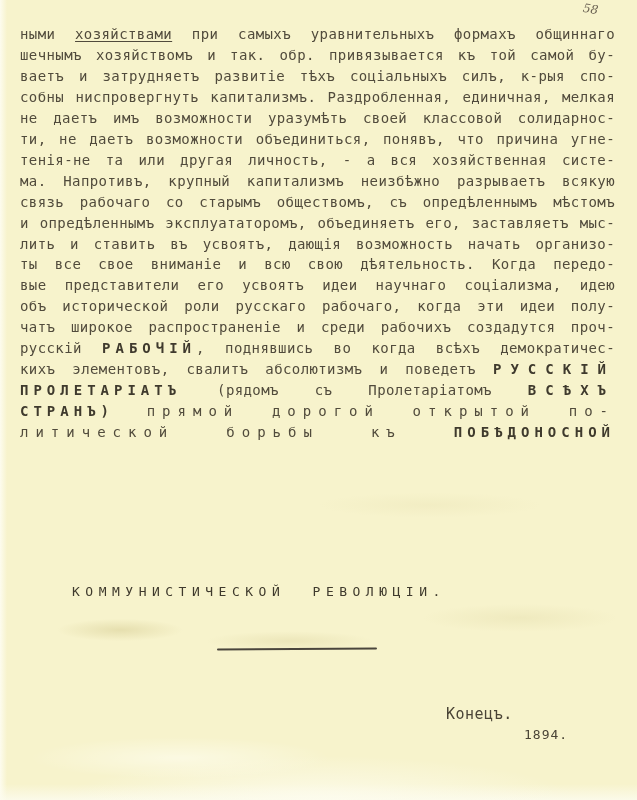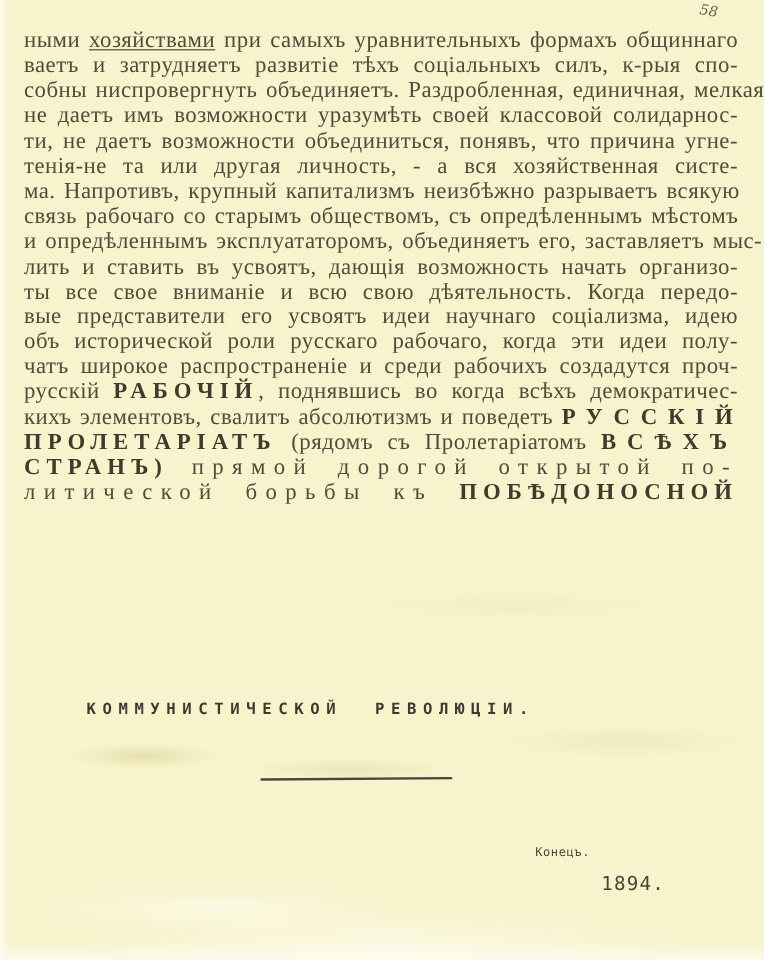--- a/index.html
+++ b/index.html
@@ -18,72 +18,72 @@
       linear-gradient(90deg, #fdfcee 0px, rgba(253,252,238,0) 7px),
       linear-gradient(0deg, #fbfae9 0px, rgba(251,250,233,0) 16px);
     font-family:"DejaVu Sans Mono","DejaVu Sans",monospace;
     color:#514b3c;
   }
   .body-text{
     position:absolute;left:20px;top:24px;width:595px;
   }
   .ln{
     margin:0;
-    font-size:19px;
+    font-size:14px;
     line-height:20.95px;
     letter-spacing:0.4px;
     word-spacing:2px;
     text-align:justify;
     text-align-last:justify;
     -moz-text-align-last:justify;
     white-space:nowrap;
-    font-family:Liberation Serif, serif;
   }
   .ind{text-indent:7px;}
   .u{text-decoration:underline;text-underline-offset:2px;}
   .caps{font-weight:bold;letter-spacing:5px;color:#3f3a2d;}
   .caps-xw{letter-spacing:9px;}
   .wide{letter-spacing:7px;word-spacing:4px;}
   .heading{
     position:absolute;left:72px;top:584px;
-    font-size:13px;font-weight:bold;
+    font-size:13px;font-weight:normal;
     letter-spacing:5.5px;word-spacing:14px;
     color:#3f3a2d;white-space:nowrap;
   }
   .rule{
     position:absolute;left:217px;top:648px;width:160px;height:2px;
     background:#4a453c;border-radius:1px;
     transform:rotate(-0.4deg);
   }
   .footer-end{
     position:absolute;left:446px;top:705px;
-    font-size:10px;letter-spacing:0.5px;color:#4a4436;
+    font-size:15px;letter-spacing:0.5px;color:#4a4436;
   }
   .footer-year{
-    position:absolute;left:501px;top:727px;
-    font-size:16px;letter-spacing:1px;color:#4a4436;
+    position:absolute;left:524px;top:727px;
+    font-size:13px;letter-spacing:1px;color:#4a4436;
   }
   .page-num{
     position:absolute;left:583px;top:2px;
     font-family:"DejaVu Serif",serif;
     font-style:italic;font-size:12px;color:#6a6152;
     transform:rotate(9deg);
   }
 </style>
 </head>
 <body>
 
 <div class="page">
 
   <div class="page-num">58</div>
 
   <div class="body-text">
     <p class="ln"><span>ными </span><span class="u">хозяйствами</span><span> при самыхъ уравнительныхъ формахъ общиннаго</span></p>
+    <p class="ln">шечнымъ хозяйствомъ и так. обр. привязывается къ той самой бу-</p>
     <p class="ln">ваетъ и затрудняетъ развитіе тѣхъ соціальныхъ силъ, к-рыя спо-</p>
-    <p class="ln">собны ниспровергнуть объединяетъ. Раздробленная, единичная, мелкая</p>
+    <p class="ln">собны ниспровергнуть капитализмъ. Раздробленная, единичная, мелкая</p>
     <p class="ln">не даетъ имъ возможности уразумѣть своей классовой солидарнос-</p>
     <p class="ln">ти, не даетъ возможности объединиться, понявъ, что причина угне-</p>
     <p class="ln">тенія-не та или другая личность, - а вся хозяйственная систе-</p>
     <p class="ln">ма. Напротивъ, крупный капитализмъ неизбѣжно разрываетъ всякую</p>
     <p class="ln">связь рабочаго со старымъ обществомъ, съ опредѣленнымъ мѣстомъ</p>
     <p class="ln">и опредѣленнымъ эксплуататоромъ, объединяетъ его, заставляетъ мыс-</p>
     <p class="ln">лить и ставить въ усвоятъ, дающія возможность начать организо-</p>
     <p class="ln">ты все свое вниманіе и всю свою дѣятельность. Когда передо-</p>
     <p class="ln">вые представители его усвоятъ идеи научнаго соціализма, идею</p>
     <p class="ln">объ исторической роли русскаго рабочаго, когда эти идеи полу-</p>

